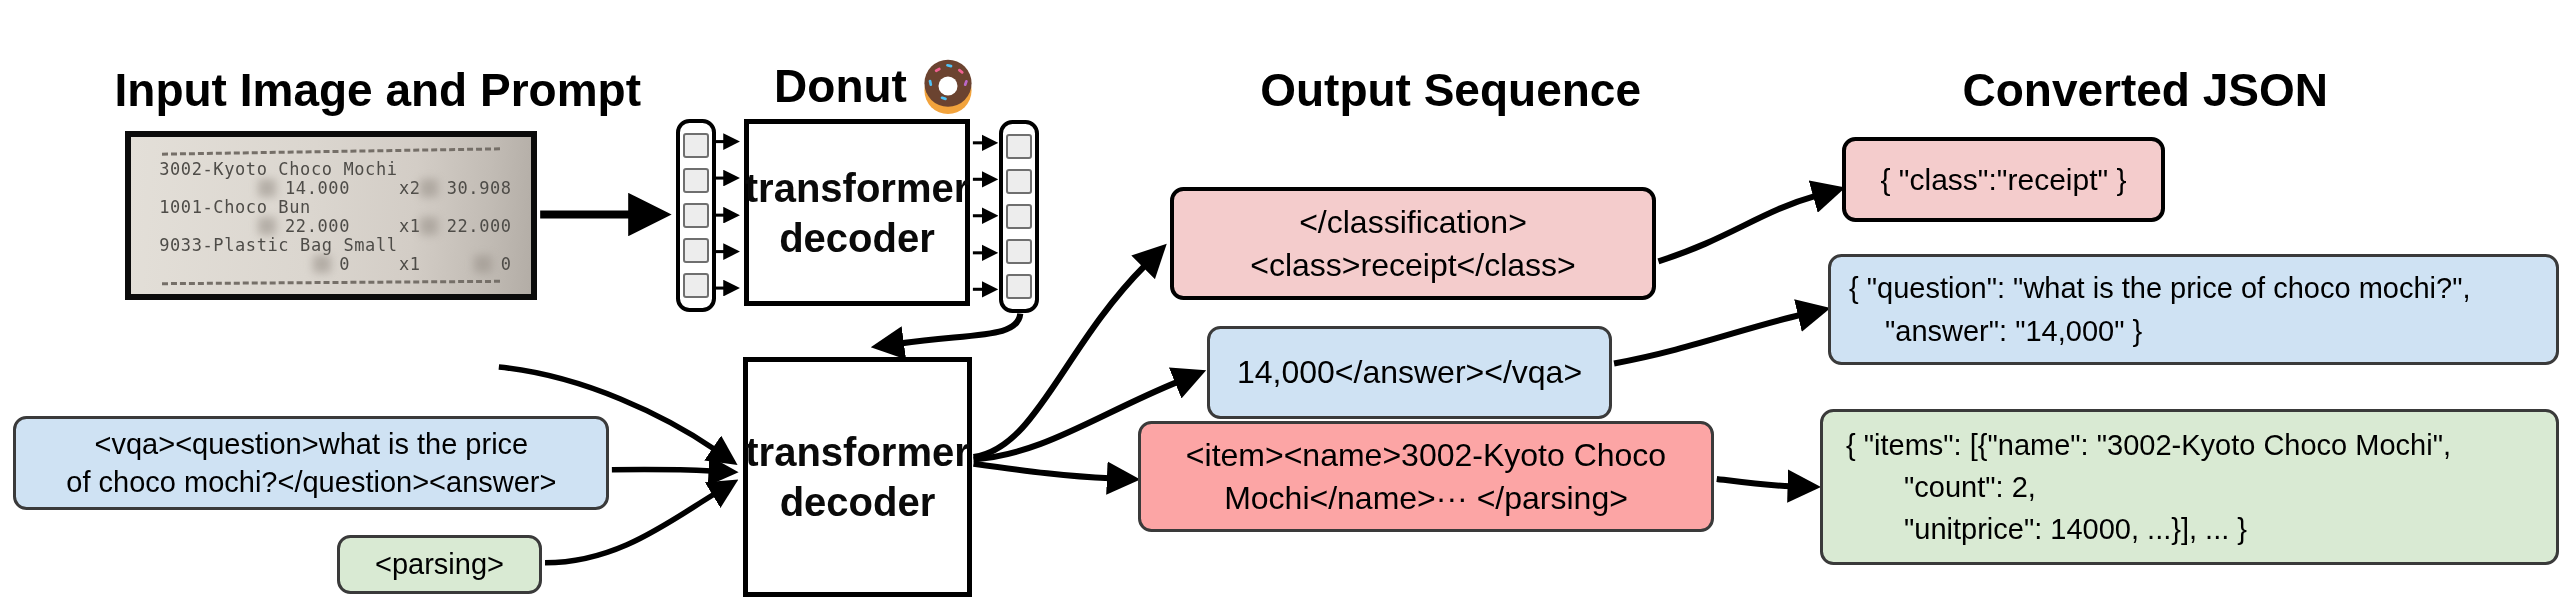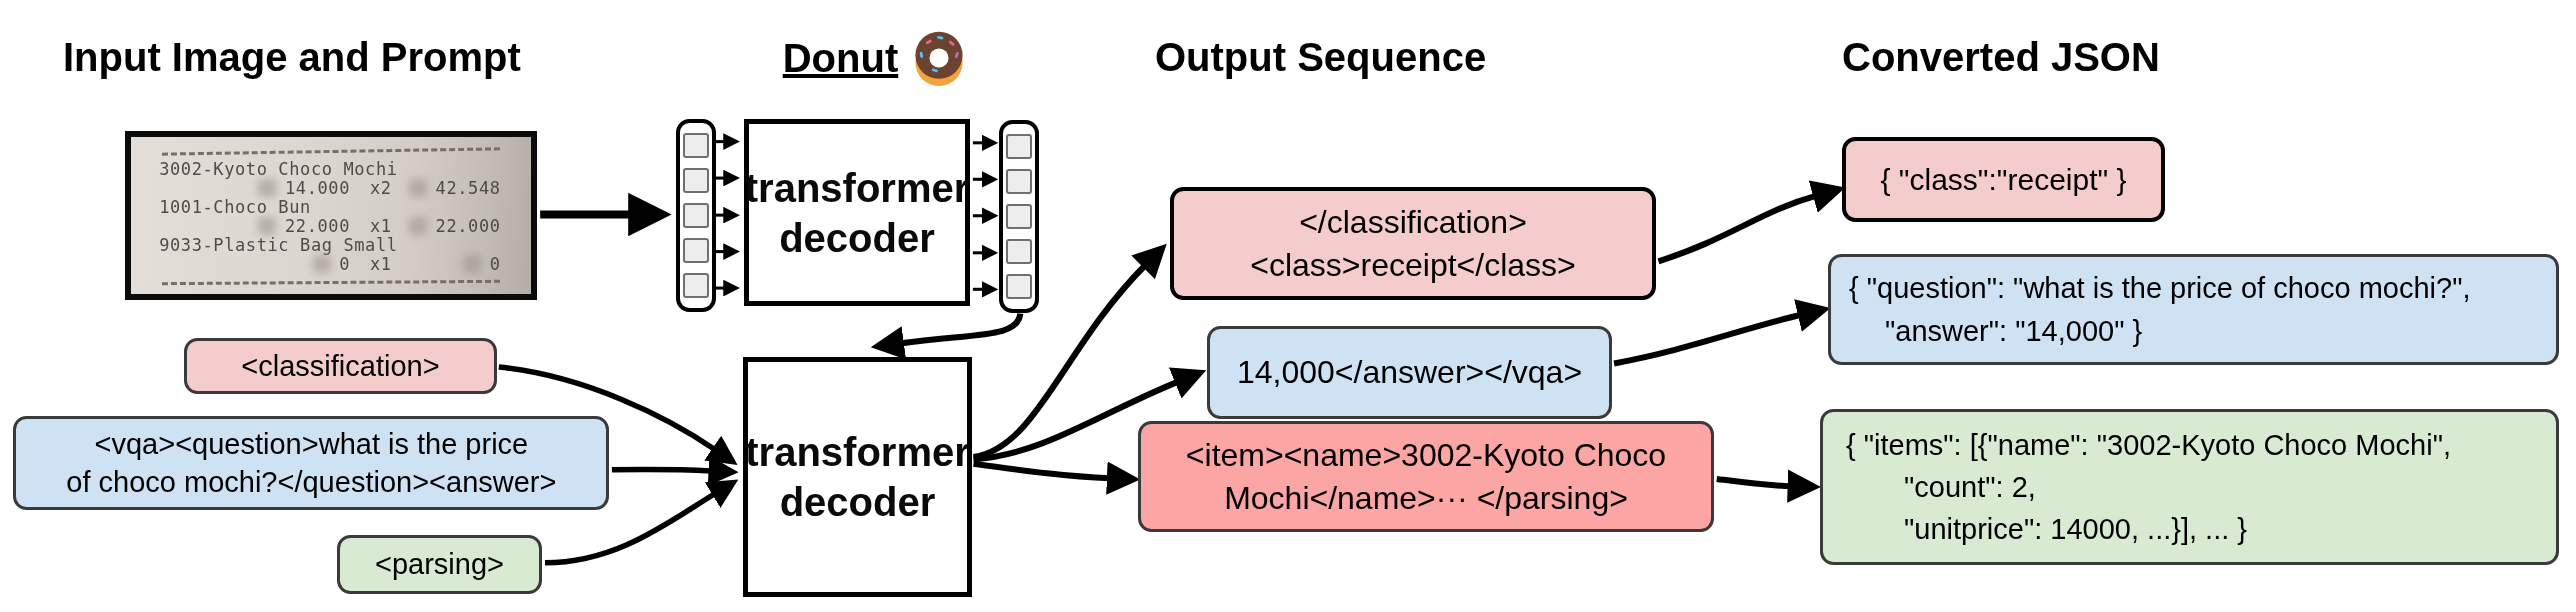--- a/index.html
+++ b/index.html
@@ -1,43 +1,43 @@
 <!DOCTYPE html>
 <html style="font-size:9.7px"><head>
 <meta charset="utf-8">
 <style>
   html,body{margin:0;padding:0;background:#fff;}
   .canvas{position:relative;width:2576px;height:612px;background:#ffffff;overflow:hidden;
           font-family:"Liberation Sans", sans-serif;color:#0a0a0a;}
   .arrows{position:absolute;left:0;top:0;z-index:1;}
   .ar{fill:none;stroke:#000;marker-end:url(#ah);}
   .abs{position:absolute;z-index:2;box-sizing:border-box;}
-  .title{position:absolute;z-index:2;font-weight:700;font-size:40px;text-align:left;white-space:nowrap;color:#000;}
-  .donut-title{display:flex;align-items:center;justify-content:center;gap:12px;text-decoration:underline;}
+  .title{position:absolute;z-index:2;font-weight:700;font-size:46px;text-align:right;white-space:nowrap;color:#000;margin-top:28px;}
+  .donut-title{display:flex;align-items:center;justify-content:center;gap:12px;}
   .bubble{border:3.6px solid #3a3a3a;border-radius:13.4px;display:flex;flex-direction:column;
           align-items:center;justify-content:center;font-size:29px;line-height:1.32;
           text-align:center;white-space:nowrap;color:#000;}
   .bubble.dark{border-color:#000;border-width:4.3px;}
   .bigbox{border:5.5px solid #000;background:#fff;display:flex;flex-direction:column;
           align-items:center;justify-content:center;font-weight:700;font-size:40px;line-height:1.25;text-align:center;}
   .tokcol{border:4.3px solid #000;border-radius:13.4px;background:#fff;display:flex;flex-direction:column;
           align-items:center;justify-content:space-evenly;}
   .sq{width:25.5px;height:25.5px;background:#ededed;border:2.4px solid #6f6f6f;border-radius:3px;box-sizing:border-box;}
   .receipt{border:6px solid #0b0b0b;
            background:linear-gradient(94deg,#e3dfd8 0%,#dbd6cf 45%,#d3cdc6 70%,#c2bcb5 88%,#b3ada6 100%);}
   .receipt-body{position:absolute;inset:0;padding:8.5px 28px 4.9px 27px;display:flex;flex-direction:column;
                 font-family:"DejaVu Sans Mono", monospace;font-size:17px;color:#4e4c48;letter-spacing:0.6px;}
   .dash{height:0;border-top:3.6px dashed #756f68;margin:4.9px 3.6px 6px 3.6px;transform:rotate(-0.9deg);}
   .dash.btm{margin-top:7.3px;transform:rotate(-0.4deg);}
   .rrow{height:19px;display:flex;align-items:center;}
   .rname{padding-left:1.2px;}
   .rdetail{padding-left:58px;padding-right:2.4px;}
   .grp{display:flex;align-items:center;justify-content:flex-end;gap:8.5px;}
   .unitwrap{min-width:134px;}
-  .cnt{margin-left:20px;}
+  .cnt{margin-left:49px;}
   .totwrap{margin-left:auto;min-width:91px;}
   .rblur{width:18px;height:18px;border-radius:3px;background:#9a938b;filter:blur(4.3px);opacity:.6;flex:none;}
   .jsonbox{align-items:flex-start;text-align:left;font-size:29px;line-height:1.45;}
   .ind1{margin-left:36px;}
   .ind2{margin-left:58px;}
   .l{display:block;}
 </style>
 </head>
 <body>
 
@@ -103,21 +103,21 @@
       <div class="dash"></div>
       <div class="rrow rname">3002-Kyoto Choco Mochi</div>
       <div class="rrow rdetail">
         <span class="grp unitwrap">
             <span class="rblur"></span>
             <span>14.000</span>
           </span>
         <span class="cnt">x2</span>
         <span class="grp totwrap">
             <span class="rblur"></span>
-            <span>42.548</span>
+            <span>30.908</span>
           </span>
       </div>
       <div class="rrow rname">1001-Choco Bun</div>
       <div class="rrow rdetail">
         <span class="grp unitwrap">
             <span class="rblur"></span>
             <span>22.000</span>
           </span>
         <span class="cnt">x1</span>
         <span class="grp totwrap">
@@ -160,21 +160,20 @@
     <div class="sq"></div>
     <div class="sq"></div>
     <div class="sq"></div>
   </div>
 
   <div class="abs bigbox" style="left:743px;top:357px;width:229px;height:240px;">
     <span class="l">transformer</span>
     <span class="l">decoder</span>
   </div>
 
-  <div class="abs bubble" style="left: 184px; top: 338px; width: 313px; height: 56px; background: rgb(244, 204, 204);">&lt;classification&gt;</div>
 
   <div class="abs bubble" style="left: 337px; top: 535px; width: 205px; height: 59px; background: rgb(217, 234, 211);">&lt;parsing&gt;</div>
 
   <div class="abs bubble" style="left: 13.4px; top: 416px; width: 596px; height: 94px; font-size: 29px; background: rgb(207, 226, 243);">
     <span class="l">&lt;vqa&gt;&lt;question&gt;what is the price</span>
     <span class="l">of choco mochi?&lt;/question&gt;&lt;answer&gt;</span>
   </div>
 
   <div class="abs bubble dark" style="left: 1170px; top: 187px; width: 486px; height: 113px; font-size: 32px; background: rgb(244, 204, 204);">
     <span class="l">&lt;/classification&gt;</span>

